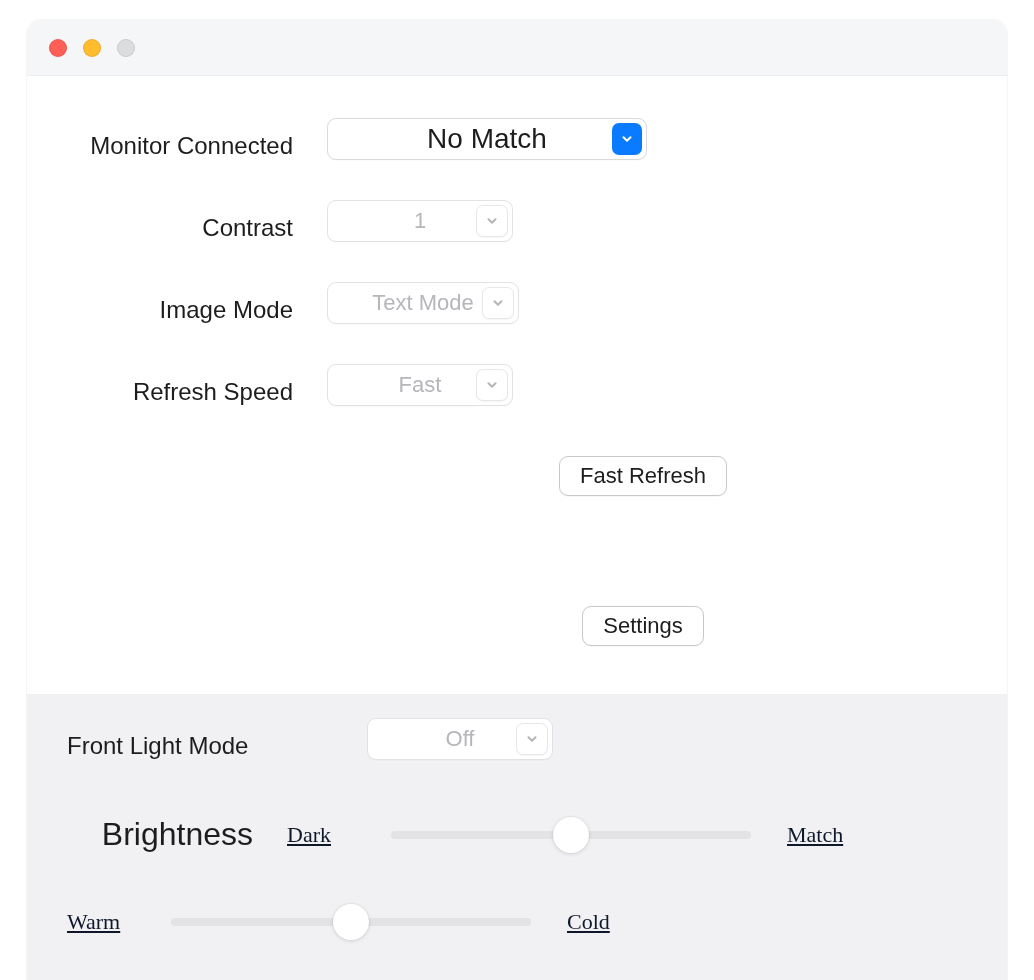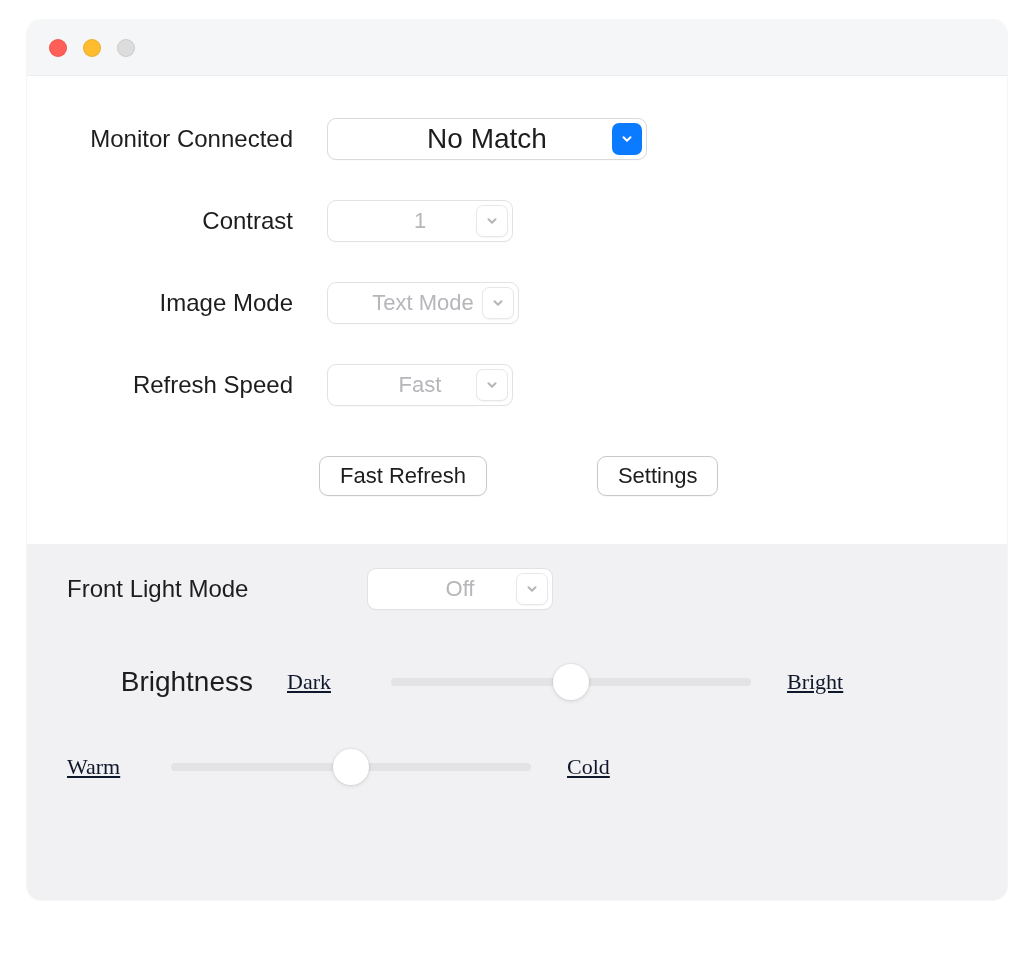--- a/index.html
+++ b/index.html
@@ -35,21 +35,21 @@
   .tl.yellow { background: #febc2e; }
   .tl.grey { background: #dcdcdc; }
 
   .content-top {
     background: #fff;
     padding: 42px 40px 48px 40px;
   }
 
   .row {
     display: flex;
-    align-items: center;
+    align-items: flex-end;
     margin-bottom: 40px;
   }
   .row:last-child { margin-bottom: 0; }
 
   .label-col {
     width: 260px;
     text-align: right;
     padding-right: 34px;
     font-size: 24px;
     color: #1d1d1f;
@@ -120,20 +120,21 @@
     box-shadow: 0 1px 1px rgba(0,0,0,0.04);
   }
   .combo .stepper-btn svg { width: 14px; height: 10px; }
 
   .button-row {
     display: flex;
     align-items: center;
     gap: 110px;
     padding-left: 252px;
     margin-top: 50px;
+    flex-direction: column;
   }
   .btn {
     border: 1px solid #c8c8cc;
     background: #fff;
     border-radius: 9px;
     font-size: 22px;
     color: #1d1d1f;
     padding: 6px 20px;
     cursor: pointer;
     box-shadow: 0 1px 1px rgba(0,0,0,0.03);
@@ -144,21 +145,21 @@
     padding: 24px 40px 120px 40px;
   }
 
   .slider-row {
     display: flex;
     align-items: center;
     margin-top: 56px;
   }
   .slider-row .label-col {
     width: 220px;
-    font-size: 28px;
+    font-size: 32px;
   }
   .serif-label {
     font-family: Georgia, 'Times New Roman', serif;
     font-size: 22px;
     color: #0f172a;
     text-decoration: underline;
   }
   .serif-left { width: 86px; text-align: left; }
   .serif-right { width: 86px; text-align: left; margin-left: 18px; }
 
@@ -275,21 +276,21 @@
         </div>
       </div>
     </div>
 
     <div class="slider-row">
       <div class="label-col">Brightness</div>
       <div class="serif-label serif-left">Dark</div>
       <div class="slider-track">
         <div class="slider-thumb"></div>
       </div>
-      <div class="serif-label serif-right">Bright</div>
+      <div class="serif-label serif-right">Match</div>
     </div>
 
     <div class="slider-row">
       <div class="serif-label serif-left">Warm</div>
       <div class="slider-track">
         <div class="slider-thumb"></div>
       </div>
       <div class="serif-label serif-right">Cold</div>
     </div>
 

